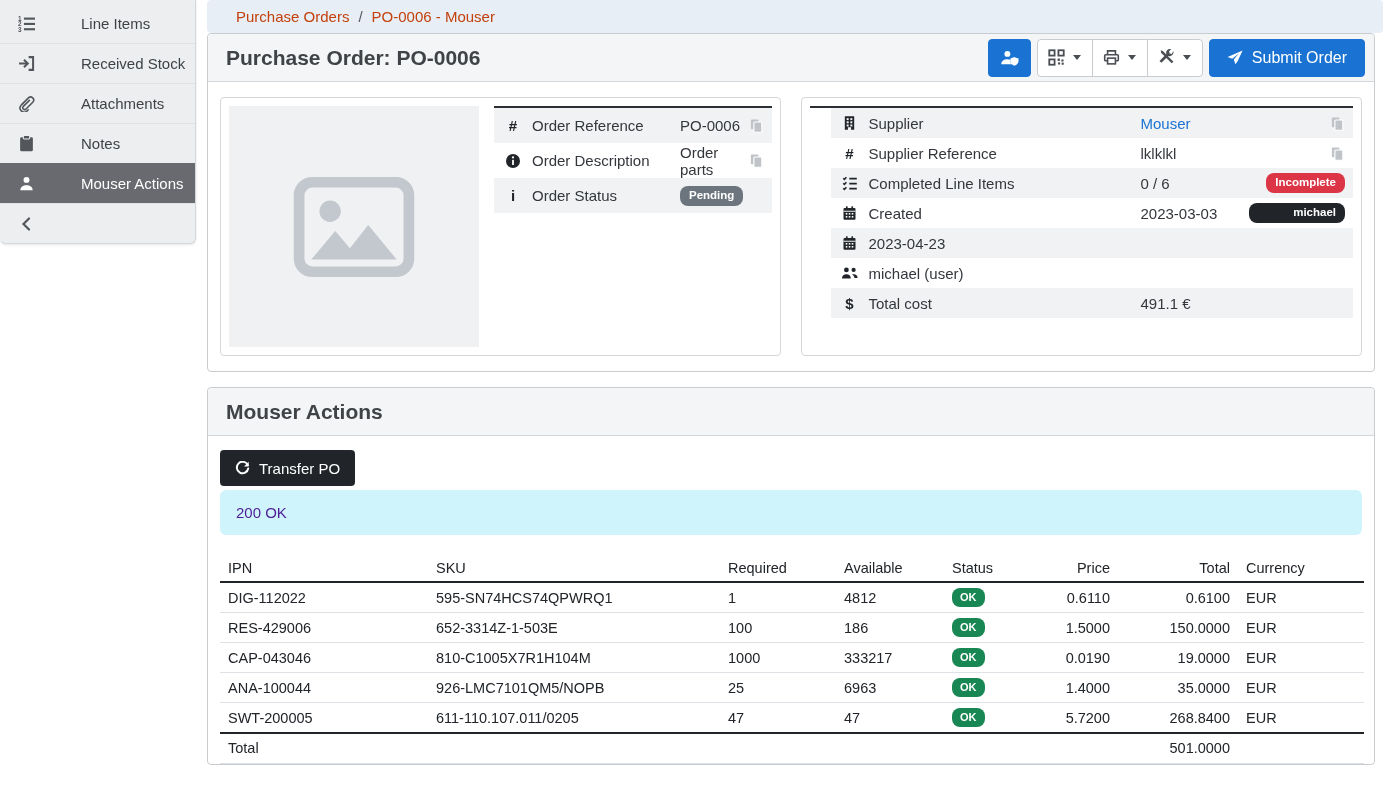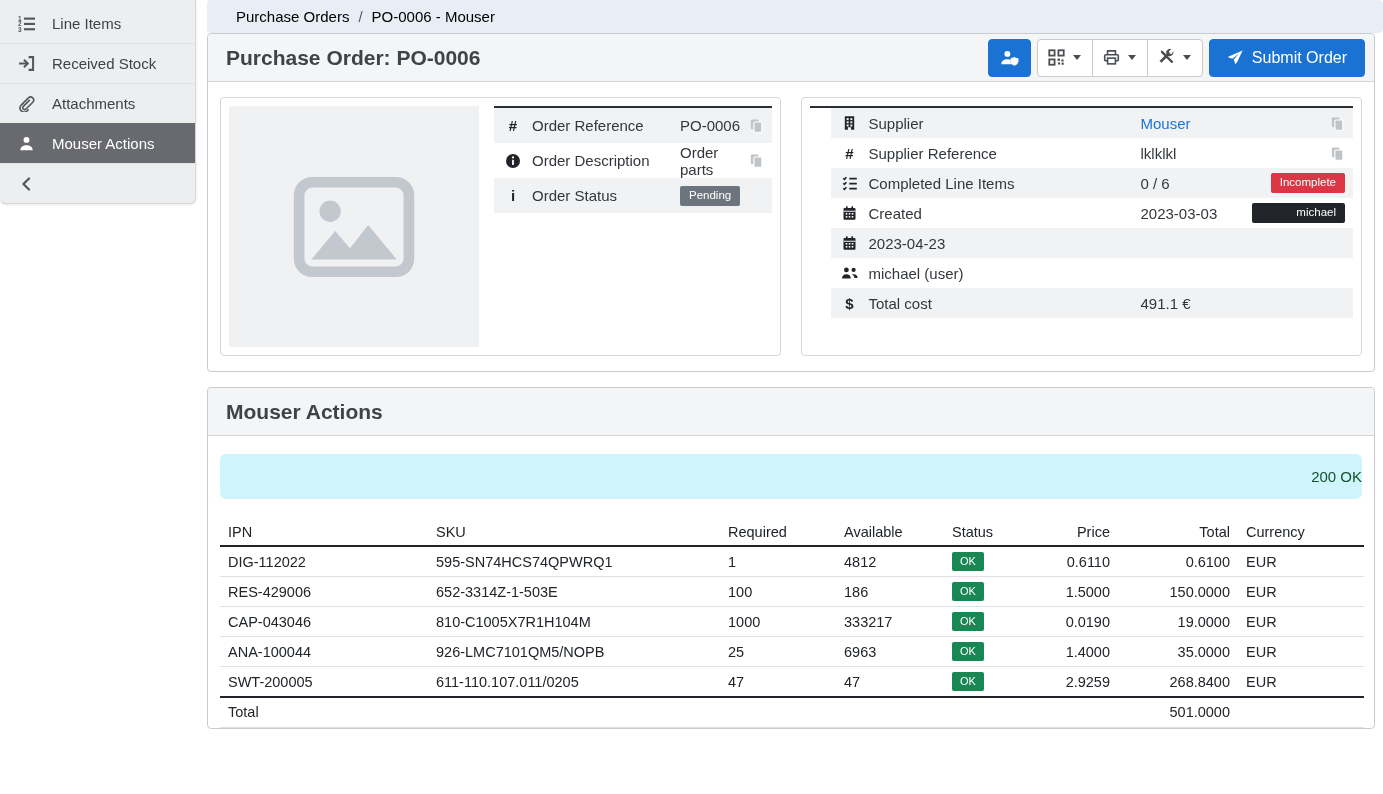--- a/index.html
+++ b/index.html
@@ -11,27 +11,27 @@
   }
   
   .sidebar {
     position:absolute; left:0; top:0; width:196px;
     background:#eceef0; border:1px solid #d5d8da; border-left:none; border-top:none;
     border-radius:0 0 6px 6px; box-shadow:0 1px 3px rgba(0,0,0,.10); padding-top:3px;
   }
   .side-item { display:flex; align-items:center; height:40px; cursor:pointer; color:#3f4347; border-top:1px solid #e0e2e4; }
   .side-item:first-child { border-top:none; }
   .side-item .ic { width:52px; display:flex; justify-content:center; align-items:center; color:#53565b; }
-  .side-item .lbl { font-size:15px; }
+  .side-item .lbl { font-size:15px;margin-left:29px; }
   .side-item.sel { background:#696a6f; color:#fff; border-top-color:#696a6f; }
   .side-item.sel .ic { color:#fff; }
   
   .content { position:absolute; left:207px; top:0; width:1176px; }
   .crumb-bar { height:33px; background:#e8eef5; border-radius:4px; display:flex; align-items:center; padding-left:29px; font-size:15px; }
-  .crumb-link { color:#000000; text-decoration:none; cursor:pointer; }
+  .crumb-link { color:#c2410c; text-decoration:none; cursor:pointer; }
   .crumb-sep { color:#55585c; margin:0 9px; }
   .panel { background:#fff; border:1px solid #c9ccce; border-radius:4px; width:1168px; }
   .panel-header { background:#f4f5f6; border-bottom:1px solid #d4d7d9; border-radius:4px 4px 0 0; display:flex; align-items:center; height:48px; padding:0 9px 0 18px; }
   .panel-title { margin:0; font-size:21px; font-weight:700; color:#3f4347; }
   
   .hdr-actions { margin-left:auto; display:flex; align-items:center; }
   .btn { display:flex; align-items:center; justify-content:center; height:38px; border:1px solid #c9ccce; background:#fff; color:#4a4e53; cursor:pointer; font-family:inherit; font-size:15px; padding:0; }
   .btn-blue { background:#1a73d2; border-color:#1a73d2; color:#fff; }
   .btn-admin { width:43px; border-radius:4px; }
   .btn-group { display:flex; margin-left:6px; }
@@ -55,30 +55,30 @@
   .card.left  .drow { min-height:35px; }
   .card.left  .dlab { width:148px; }
   .card.right .drow { min-height:30px;margin-left:21px; }
   .card.right .dlab { width:272px; }
   .dval { flex:1; }
   .dval.link { color:#1a73d2; cursor:pointer; }
   .dright { display:flex; justify-content:flex-end; align-items:center; padding-right:8px; min-width:30px; }
   .copy { color:#c0c4c8; cursor:pointer; display:flex; }
   .emptyrow { height:26px; }
   
-  .badge { display:inline-block; border-radius:2px; color:#fff; font-size:11.5px; font-weight:400; padding:4px 9px; line-height:1; }
+  .badge { display:inline-block; border-radius:8px; color:#fff; font-size:11.5px; font-weight:700; padding:4px 9px; line-height:1; }
   .badge.gray  { background:#6c757d; }
   .badge.red   { background:#dc3545; }
   .badge.dark  { background:#212529;padding-left:44px; }
   .badge.green { background:#198754; padding:4px 8px; font-size:11px; }
   
   .actions-panel { margin-top:15px; }
   .actions-body { padding:14px 12px 0 12px; }
   .btn-transfer { display:inline-flex; align-items:center; gap:9px; background:#212529; color:#fff; border:none; border-radius:4px; height:36px; padding:0 15px; font-size:15px; font-family:inherit; cursor:pointer; }
-  .alert-info { background:#cff4fc; color:#14532d; border-radius:6px; height:45px; display:flex; align-items:center; padding-left:16px; font-size:15px; margin-top:4px;justify-content:flex-end; }
+  .alert-info { background:#cff4fc; color:#4c1d95; border-radius:6px; height:45px; display:flex; align-items:center; padding-left:16px; font-size:15px; margin-top:4px; }
   table.po { width:1144px; border-collapse:collapse; table-layout:fixed; margin-top:20px; font-size:14.5px; color:#212529; }
   table.po th { text-align:left; font-weight:500; padding:4px 8px; border-bottom:2px solid #212529; height:27px; }
   table.po td { padding:5px 8px; border-bottom:1px solid #dee2e6; height:30px; }
   table.po tbody tr:last-child td { border-bottom:2px solid #212529; }
   table.po .num { text-align:right; }
   table.po tfoot td { border-bottom:1px solid #dee2e6; }
   svg { display:block; }
 </style>
 </head>
 <body>
@@ -108,20 +108,29 @@
     <span class="lbl">Received Stock</span>
   </div>
   <div class="side-item">
     <span class="ic">
       <svg width="17" height="17" viewBox="0 0 16 16" fill="none" stroke="currentColor" stroke-width="1.5" stroke-linecap="round">
           <path d="M4.4 8.1l5.4-5.4a2.9 2.9 0 014.1 4.1l-6.6 6.6a1.8 1.8 0 01-2.5-2.5l5.9-5.9"></path>
           <path d="M4.4 8.1l-1.5 1.5a3.9 3.9 0 005.5 5.5l1.2-1.2"></path>
         </svg>
     </span>
     <span class="lbl">Attachments</span>
+  </div>
+  <div class="side-item">
+    <span class="ic">
+      <svg width="15" height="17" viewBox="0 0 14 16" fill="currentColor">
+          <rect x="1" y="2" width="12" height="13.4" rx="1.4"></rect>
+          <rect x="4" y="0.4" width="6" height="3.4" rx="0.9" stroke="#eceef0" stroke-width="1"></rect>
+        </svg>
+    </span>
+    <span class="lbl">Notes</span>
   </div>
   <div class="side-item sel">
     <span class="ic">
       <svg width="17" height="17" viewBox="0 0 16 16" fill="currentColor">
           <circle cx="8" cy="4.6" r="2.8"></circle>
           <path d="M2.2 14.4c0-3.2 2.6-4.8 5.8-4.8s5.8 1.6 5.8 4.8z"></path>
         </svg>
     </span>
     <span class="lbl">Mouser Actions</span>
   </div>
@@ -374,20 +383,29 @@
         </div>
       </div>
     </div>
   </section>
 
   <section class="panel actions-panel">
     <div class="panel-header">
       <h2 class="panel-title">Mouser Actions</h2>
     </div>
     <div class="actions-body">
+      <button class="btn-transfer">
+        <span>
+          <svg width="15" height="15" viewBox="0 0 16 16">
+              <path d="M13.6 4.3A6.1 6.1 0 1 0 14.1 8" fill="none" stroke="currentColor" stroke-width="2.1" stroke-linecap="round"></path>
+              <polygon points="14.6,0.8 14.6,5.8 9.6,5.8" fill="currentColor"></polygon>
+            </svg>
+        </span>
+        <span>Transfer PO</span>
+      </button>
       <div class="alert-info">
         <span>200 OK</span>
       </div>
 
       <table class="po">
         <colgroup>
           <col style="width:208px">
             <col style="width:292px">
             <col style="width:116px">
             <col style="width:108px">
@@ -448,21 +466,21 @@
             <td class="num">1.4000</td>
             <td class="num">35.0000</td>
             <td>EUR</td>
           </tr>
           <tr>
             <td>SWT-200005</td>
             <td>611-110.107.011/0205</td>
             <td>47</td>
             <td>47</td>
             <td><span class="badge green">OK</span></td>
-            <td class="num">2.9259</td>
+            <td class="num">5.7200</td>
             <td class="num">268.8400</td>
             <td>EUR</td>
           </tr>
         </tbody>
         <tfoot>
           <tr>
             <td>Total</td>
             <td></td>
               <td></td>
               <td></td>

